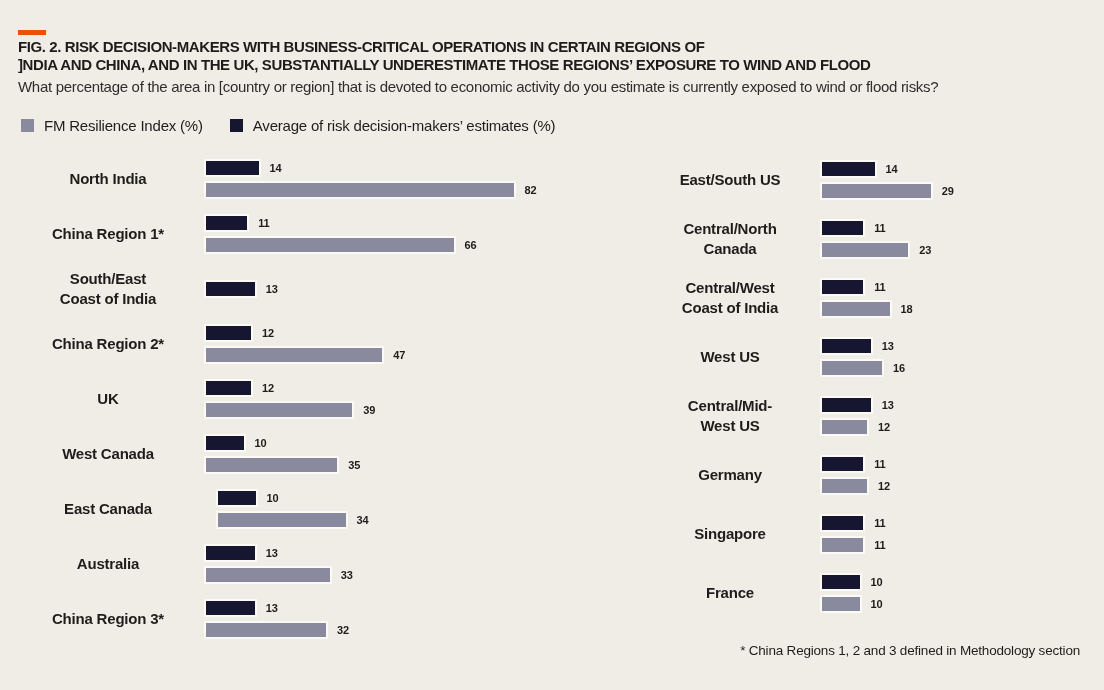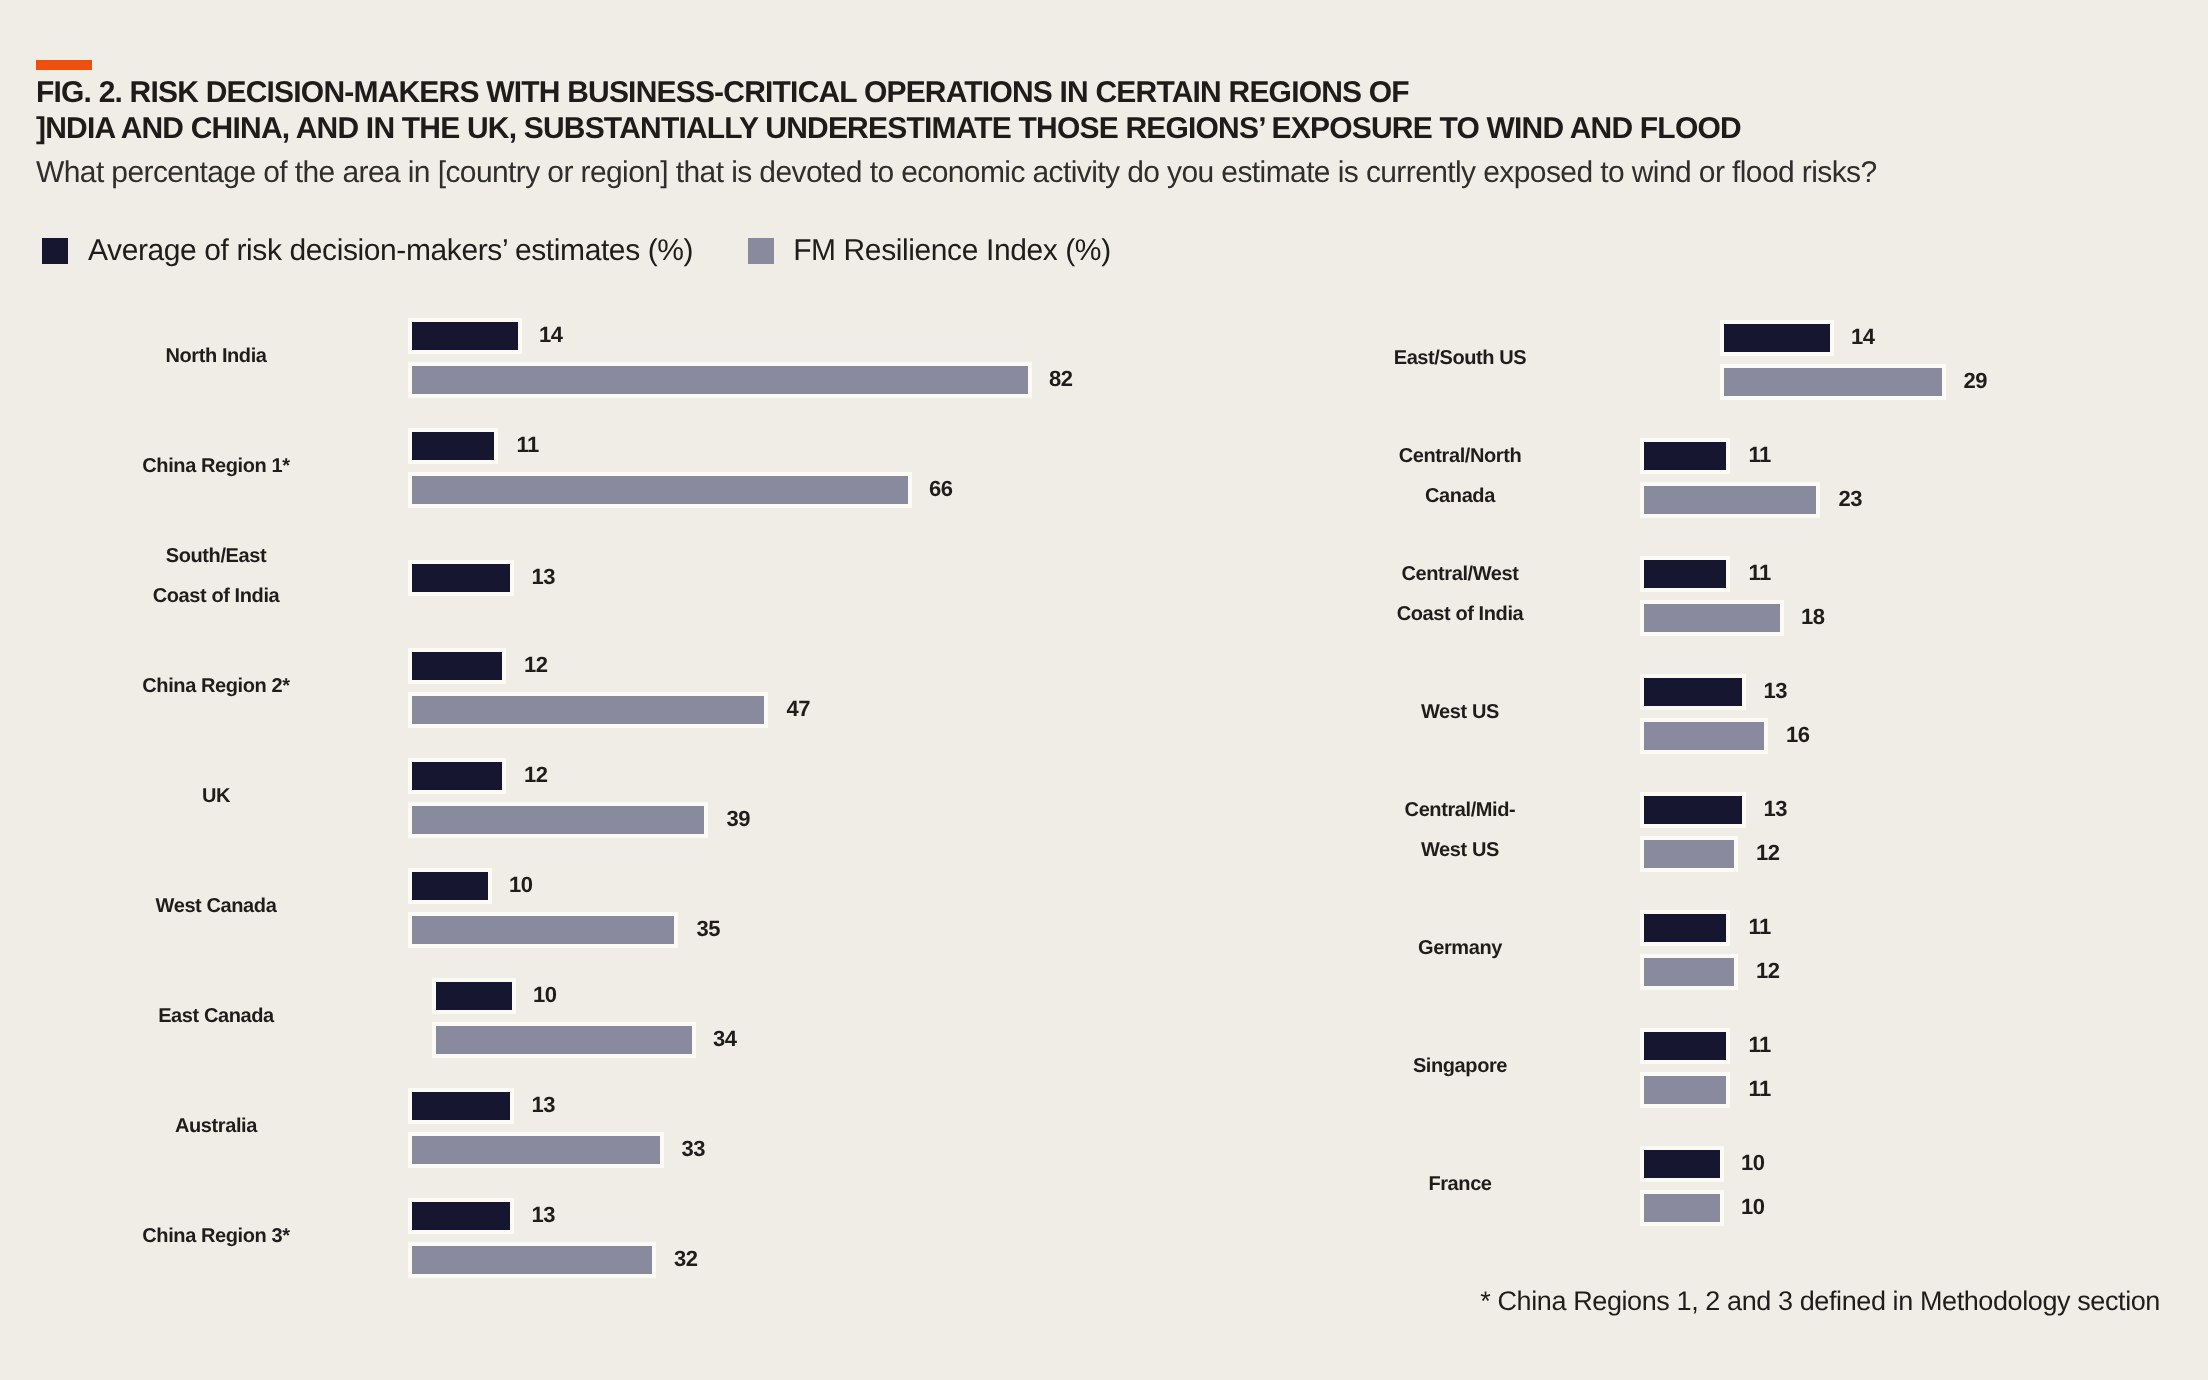--- a/index.html
+++ b/index.html
@@ -30,21 +30,21 @@
     font-size: 15px; letter-spacing: -0.2px; font-weight: 500;
   }
   .legend-item { display: flex; align-items: center; margin-right: 27px; }
   .swatch { width: 13px; height: 13px; margin-right: 10px; flex: 0 0 auto; }
   .col { position: absolute; display: flex; flex-direction: column; }
   #left-col  { left: 18px;  top: 151px; width: 600px; }
   #right-col { left: 640px; top: 150px; width: 460px; }
   .row { display: flex; align-items: center; }
   .region-label {
     width: 180px; text-align: center;
-    font-weight: bold; font-size: 10px; line-height: 20px;
+    font-weight: bold; font-size: 15px; line-height: 20px;
     white-space: pre-line; letter-spacing: -0.2px;
   }
   .bars { margin-left: 6px; display: flex; flex-direction: column; gap: 4px; }
   #right-col .bars { margin-left: 0; }
   .bar-line { display: flex; align-items: center; }
   .bar { height: 18px; border: 2px solid #fcfaf4; flex: 0 0 auto; }
   .bar-value {
     margin-left: 9px; font-weight: bold; font-size: 11px;
     letter-spacing: -0.2px; white-space: nowrap;
   }
@@ -60,27 +60,27 @@
 
 <div class="title-block">
   <div>FIG. 2. RISK DECISION-MAKERS WITH BUSINESS-CRITICAL OPERATIONS IN CERTAIN REGIONS OF</div>
   <div>]NDIA AND CHINA, AND IN THE UK, SUBSTANTIALLY UNDERESTIMATE THOSE REGIONS’ EXPOSURE TO WIND AND FLOOD</div>
 </div>
 
 <div class="subtitle">What percentage of the area in [country or region] that is devoted to economic activity do you estimate is currently exposed to wind or flood risks?</div>
 
 <div class="legend">
   <div class="legend-item">
+    <span class="swatch" id="swatch-1" style="background: rgb(138, 138, 158);"></span>
+    <span>FM Resilience Index (%)</span>
+  </div>
+  <div class="legend-item">
     <span class="swatch" id="swatch-0" style="background: rgb(23, 22, 48);"></span>
     <span>Average of risk decision-makers’ estimates (%)</span>
   </div>
-  <div class="legend-item">
-    <span class="swatch" id="swatch-1" style="background: rgb(138, 138, 158);"></span>
-    <span>FM Resilience Index (%)</span>
-  </div>
 </div>
 
 <div class="col" id="left-col">
     <div class="row" style="height: 55px;">
       <div class="region-label">North India</div>
       <div class="bars">
         <div class="bar-line">
           <div class="bar" style="background: rgb(23, 22, 48); border-color: rgb(252, 250, 244); width: 56.5px;"></div>
           <span class="bar-value">14</span>
         </div>
@@ -186,21 +186,21 @@
           <span class="bar-value">13</span>
         </div>
         <div class="bar-line">
           <div class="bar" style="background: rgb(138, 138, 158); border-color: rgb(252, 250, 244); width: 124px;"></div>
           <span class="bar-value">32</span>
         </div>
       </div>
     </div>
   </div>
 <div class="col" id="right-col">
-    <div class="row" style="height: 59px; gap: 40px;">
+    <div class="row" style="height: 59px;">
       <div class="region-label">East/South US</div>
       <div class="bars">
         <div class="bar-line">
           <div class="bar" style="background: rgb(23, 22, 48); border-color: rgb(252, 250, 244); width: 56.5px;"></div>
           <span class="bar-value">14</span>
         </div>
         <div class="bar-line">
           <div class="bar" style="background: rgb(138, 138, 158); border-color: rgb(252, 250, 244); width: 112.75px;"></div>
           <span class="bar-value">29</span>
         </div>

